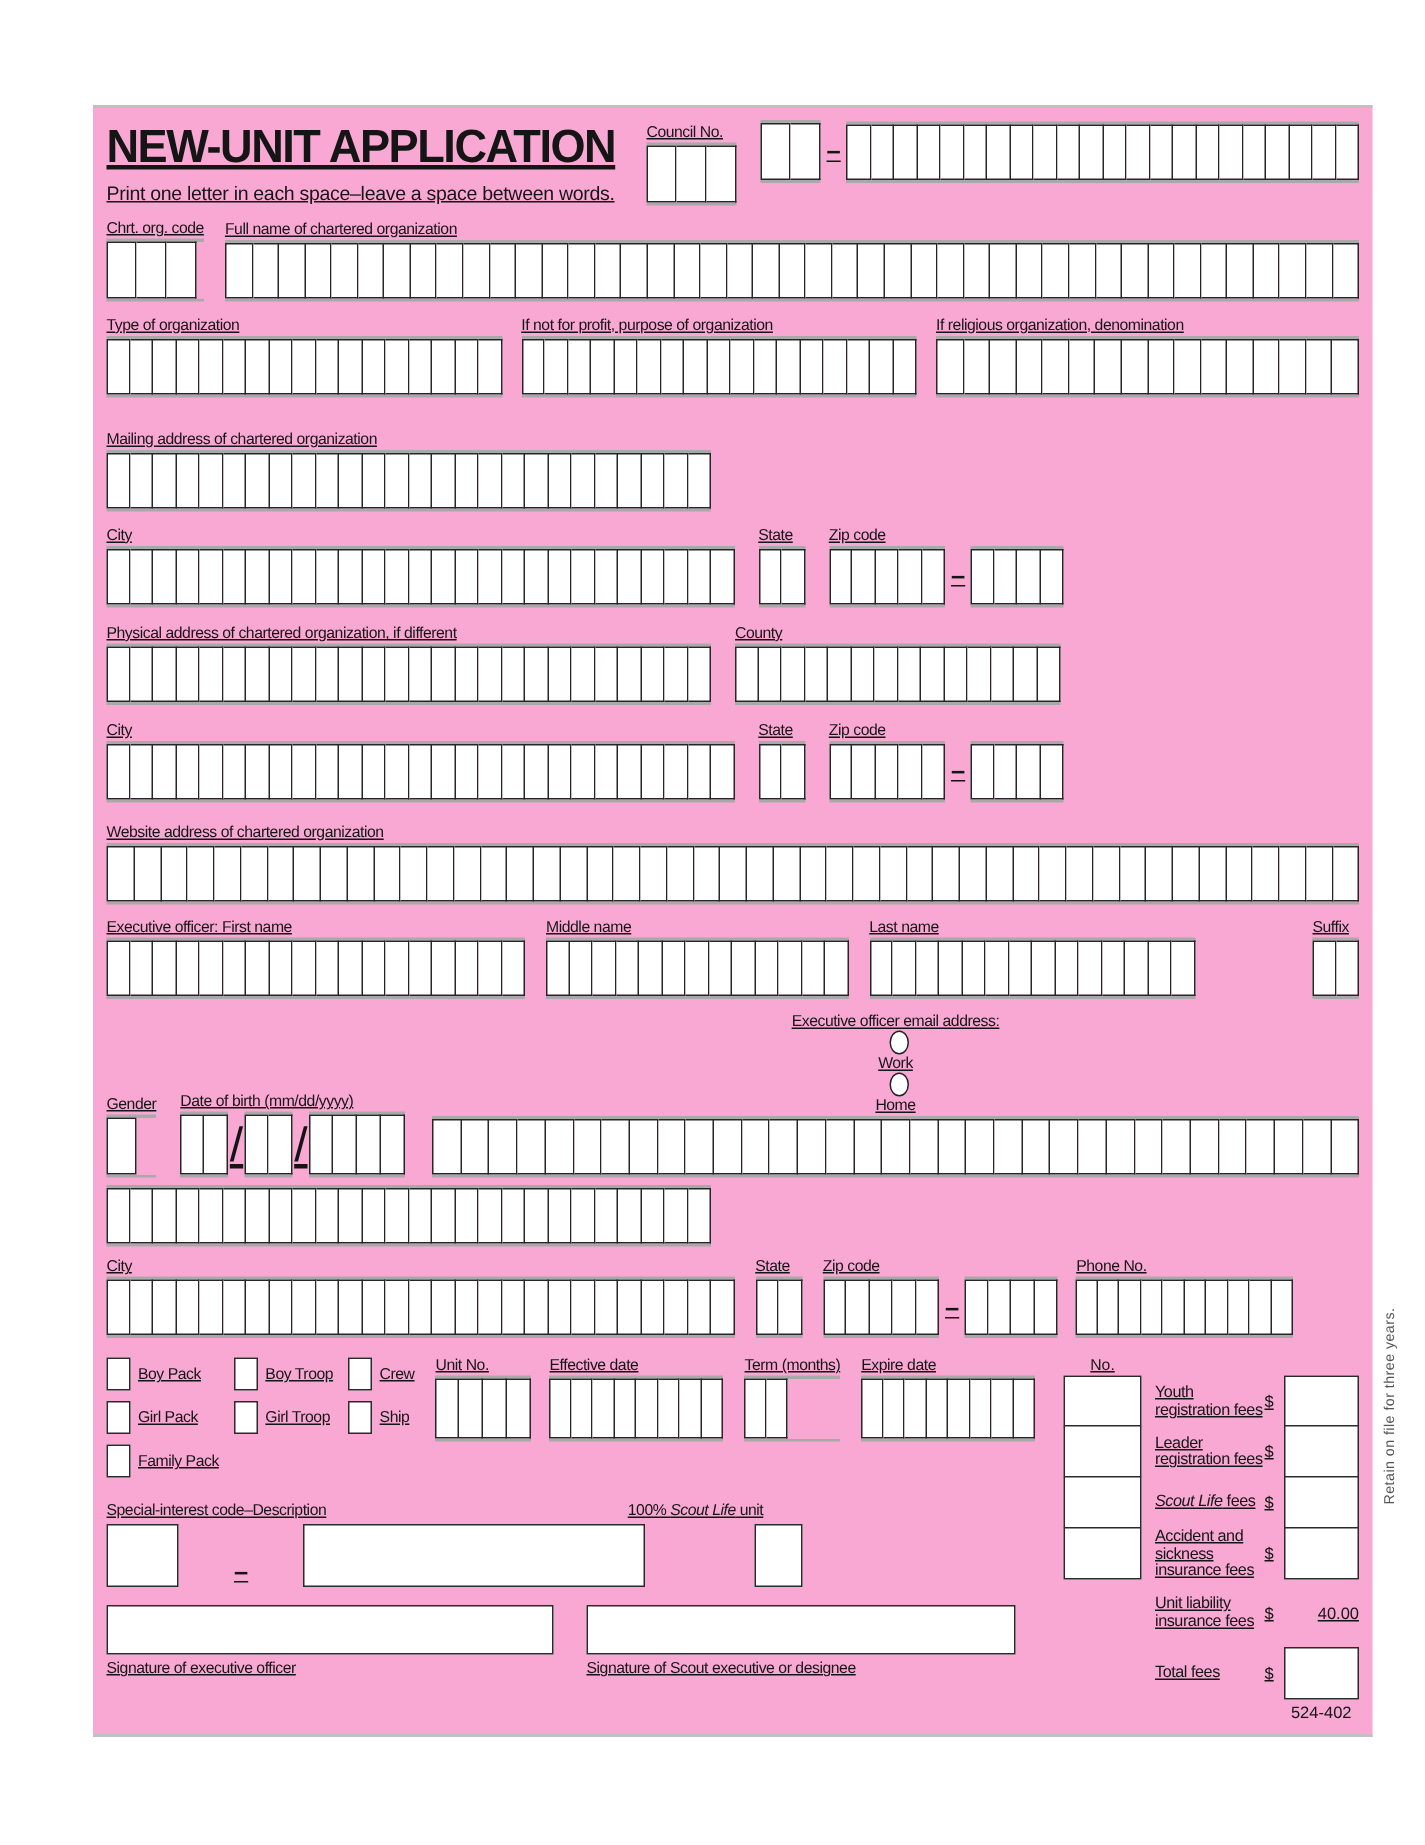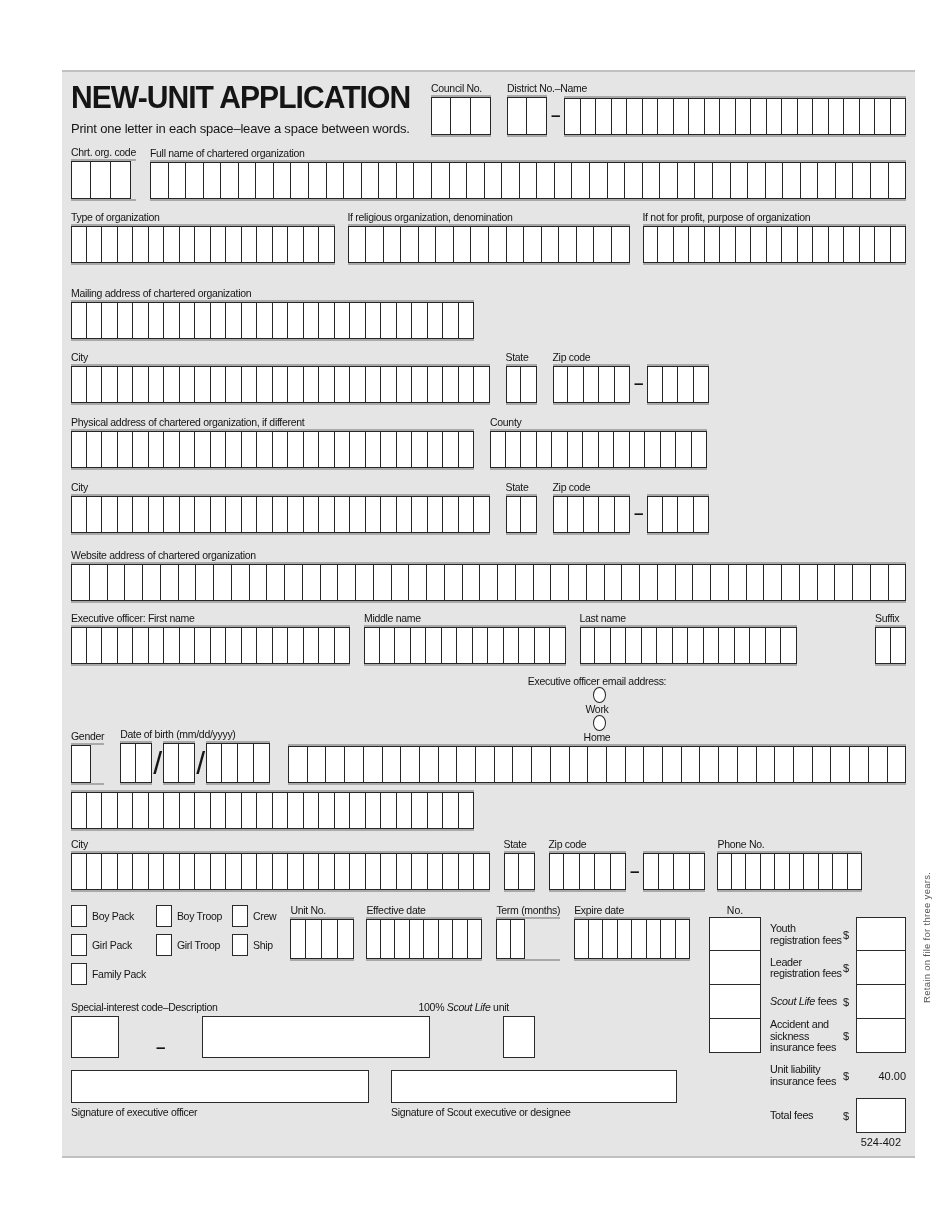--- a/index.html
+++ b/index.html
@@ -2,22 +2,22 @@
 <html><head>
 <meta charset="utf-8">
 <style>
   html,body{margin:0;padding:0;}
   body{
     width:950px;height:1230px;background:#ffffff;position:relative;overflow:hidden;
     font-family:"Liberation Sans",sans-serif;color:#151515;
   }
   .page{
     position:absolute;left:62px;top:70px;width:853px;height:1088px;
-    background:#e5e5e5;border-top:2px solid #c0c0c0;border-bottom:2px solid #c0c0c0;
-    padding:10px 9px 0 9px;box-sizing:border-box;overflow:hidden;
+    background:#f9a8d4;border-top:2px solid #c0c0c0;border-bottom:2px solid #c0c0c0;
+    padding:10px 9px 0 9px;box-sizing:border-box;overflow:hidden;text-decoration:underline;
   }
   
   .row{display:flex;align-items:flex-end;margin-bottom:12px;}
   .hdr{align-items:flex-start;margin-bottom:10px;}
   .title-block{width:352px;}
   h1{margin:0;font-size:31px;font-weight:bold;letter-spacing:-1px;line-height:1.02;transform:scaleX(.97);transform-origin:left;}
   .subtitle{font-size:13px;margin-top:7px;letter-spacing:-0.2px;}
   
   .field{display:flex;flex-direction:column;}
   .grow{flex:1;}
@@ -78,21 +78,20 @@
     </div>
     <div class="field" style="margin-left:8px">
       <div class="lbl">Council No.</div>
       <div class="boxes wide">
           <span class="cell"></span>
           <span class="cell"></span>
           <span class="cell"></span>
         </div>
     </div>
     <div class="field grow" style="margin-left:16px">
-      <div class="lbl">District No.–Name</div>
       <div class="hgroup">
         <div class="boxes wide">
             <span class="cell"></span>
             <span class="cell"></span>
           </div>
         <span class="dash">–</span>
         <div class="boxes stretch">
             <span class="cell"></span>
             <span class="cell"></span>
             <span class="cell"></span>
@@ -195,45 +194,45 @@
           <span class="cell"></span>
           <span class="cell"></span>
           <span class="cell"></span>
           <span class="cell"></span>
           <span class="cell"></span>
           <span class="cell"></span>
           <span class="cell"></span>
           <span class="cell"></span>
         </div>
     </div>
+    <div class="field" style="margin-left:13px">
+      <div class="lbl">If not for profit, purpose of organization</div>
+      <div class="boxes">
+          <span class="cell"></span>
+          <span class="cell"></span>
+          <span class="cell"></span>
+          <span class="cell"></span>
+          <span class="cell"></span>
+          <span class="cell"></span>
+          <span class="cell"></span>
+          <span class="cell"></span>
+          <span class="cell"></span>
+          <span class="cell"></span>
+          <span class="cell"></span>
+          <span class="cell"></span>
+          <span class="cell"></span>
+          <span class="cell"></span>
+          <span class="cell"></span>
+          <span class="cell"></span>
+          <span class="cell"></span>
+        </div>
+    </div>
     <div class="field grow" style="margin-left:13px">
       <div class="lbl">If religious organization, denomination</div>
       <div class="boxes stretch">
-          <span class="cell"></span>
-          <span class="cell"></span>
-          <span class="cell"></span>
-          <span class="cell"></span>
-          <span class="cell"></span>
-          <span class="cell"></span>
-          <span class="cell"></span>
-          <span class="cell"></span>
-          <span class="cell"></span>
-          <span class="cell"></span>
-          <span class="cell"></span>
-          <span class="cell"></span>
-          <span class="cell"></span>
-          <span class="cell"></span>
-          <span class="cell"></span>
-          <span class="cell"></span>
-        </div>
-    </div>
-    <div class="field" style="margin-left:13px">
-      <div class="lbl">If not for profit, purpose of organization</div>
-      <div class="boxes">
-          <span class="cell"></span>
           <span class="cell"></span>
           <span class="cell"></span>
           <span class="cell"></span>
           <span class="cell"></span>
           <span class="cell"></span>
           <span class="cell"></span>
           <span class="cell"></span>
           <span class="cell"></span>
           <span class="cell"></span>
           <span class="cell"></span>

